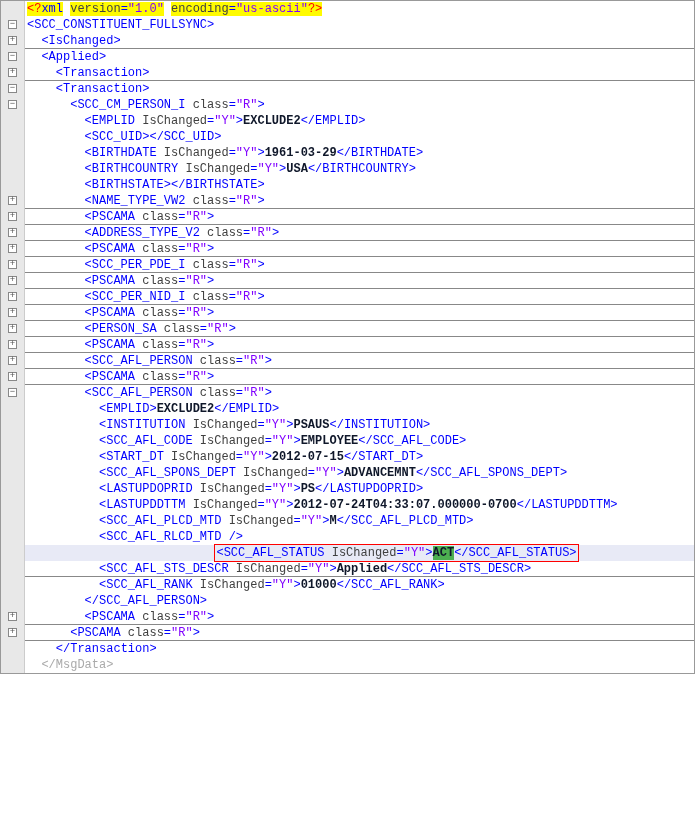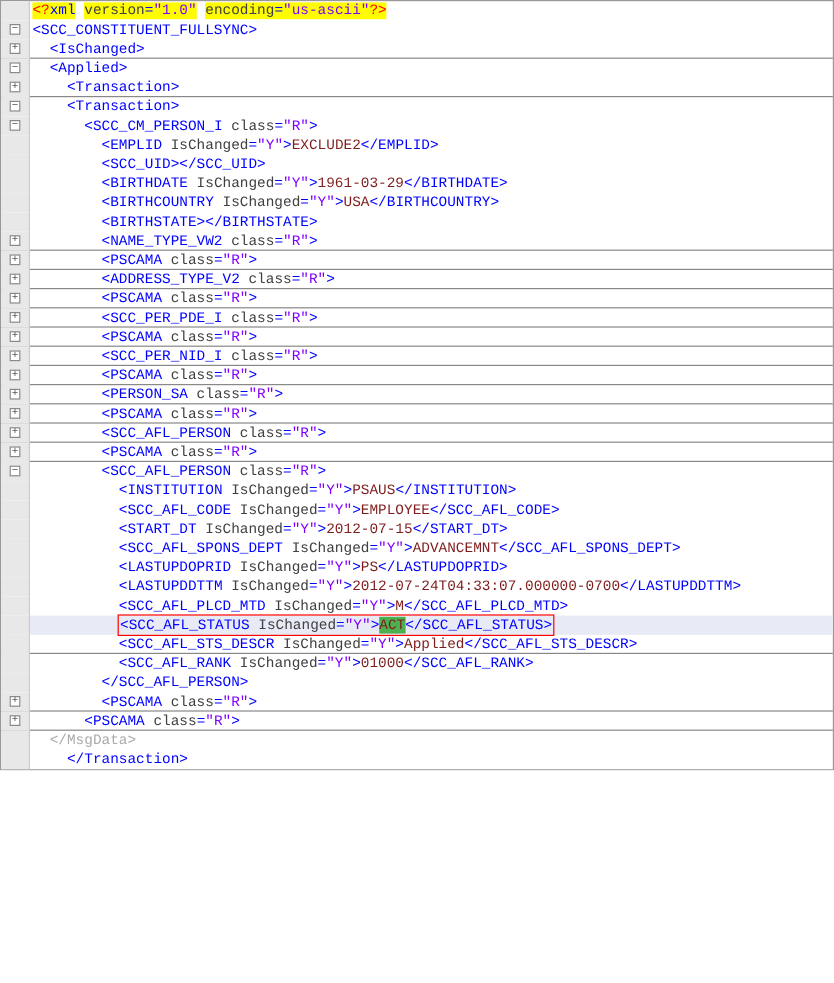--- a/index.html
+++ b/index.html
@@ -38,27 +38,27 @@
     height: 16px;
     white-space: nowrap;
   }
   .code {
     flex: 1;
     padding-left: 2px;
     font-family: 'Courier New', monospace;
   }
   .hl-yellow { background: #fffb00; }
   .hl-green { background: #4caf50; }
-  .highlighted-row .code { background: #e8eaf6; }
+  .highlighted-row .code { background: #e8eaf6; text-align: center; }
   .red-box { border: 1px solid #ff0000; display: inline-block; padding: 0 1px; margin: -1px; }
   .tag-bracket { color: #0000ff; }
   .tag-name { color: #0000ff; }
   .attr-name { color: #404040; }
   .attr-val { color: #8000ff; }
-  .text-content { color: #7f1d1d; font-weight: normal; }
+  .text-content { color: #0f172a; font-weight: bold; }
   .pi { color: #ff0000; }
   .hr-row {
     border-bottom: 1px solid #888;
   }
   .container {
     border: 1px solid #999;
   }
 </style>
 </head>
 <body>
@@ -164,20 +164,24 @@
       <div class="row hr-row">
         <span class="gutter"><span class="fold">+</span></span>
         <span class="code">&nbsp;&nbsp;&nbsp;&nbsp;&nbsp;&nbsp;&nbsp;&nbsp;<span class="tag-bracket">&lt;</span><span class="tag-name">PSCAMA</span> <span class="attr-name">class</span><span class="tag-bracket">=</span><span class="attr-val">"R"</span><span class="tag-bracket">&gt;</span></span>
       </div>
       <div class="row">
         <span class="gutter"><span class="fold">−</span></span>
         <span class="code">&nbsp;&nbsp;&nbsp;&nbsp;&nbsp;&nbsp;&nbsp;&nbsp;<span class="tag-bracket">&lt;</span><span class="tag-name">SCC_AFL_PERSON</span> <span class="attr-name">class</span><span class="tag-bracket">=</span><span class="attr-val">"R"</span><span class="tag-bracket">&gt;</span></span>
       </div>
       <div class="row">
         <span class="gutter"></span>
+        <span class="code">&nbsp;&nbsp;&nbsp;&nbsp;&nbsp;&nbsp;&nbsp;&nbsp;&nbsp;&nbsp;<span class="tag-bracket">&lt;</span><span class="tag-name">EMPLID</span><span class="tag-bracket">&gt;</span><span class="text-content">EXCLUDE2</span><span class="tag-bracket">&lt;/</span><span class="tag-name">EMPLID</span><span class="tag-bracket">&gt;</span></span>
+      </div>
+      <div class="row">
+        <span class="gutter"></span>
         <span class="code">&nbsp;&nbsp;&nbsp;&nbsp;&nbsp;&nbsp;&nbsp;&nbsp;&nbsp;&nbsp;<span class="tag-bracket">&lt;</span><span class="tag-name">INSTITUTION</span> <span class="attr-name">IsChanged</span><span class="tag-bracket">=</span><span class="attr-val">"Y"</span><span class="tag-bracket">&gt;</span><span class="text-content">PSAUS</span><span class="tag-bracket">&lt;/</span><span class="tag-name">INSTITUTION</span><span class="tag-bracket">&gt;</span></span>
       </div>
       <div class="row">
         <span class="gutter"></span>
         <span class="code">&nbsp;&nbsp;&nbsp;&nbsp;&nbsp;&nbsp;&nbsp;&nbsp;&nbsp;&nbsp;<span class="tag-bracket">&lt;</span><span class="tag-name">SCC_AFL_CODE</span> <span class="attr-name">IsChanged</span><span class="tag-bracket">=</span><span class="attr-val">"Y"</span><span class="tag-bracket">&gt;</span><span class="text-content">EMPLOYEE</span><span class="tag-bracket">&lt;/</span><span class="tag-name">SCC_AFL_CODE</span><span class="tag-bracket">&gt;</span></span>
       </div>
       <div class="row">
         <span class="gutter"></span>
         <span class="code">&nbsp;&nbsp;&nbsp;&nbsp;&nbsp;&nbsp;&nbsp;&nbsp;&nbsp;&nbsp;<span class="tag-bracket">&lt;</span><span class="tag-name">START_DT</span> <span class="attr-name">IsChanged</span><span class="tag-bracket">=</span><span class="attr-val">"Y"</span><span class="tag-bracket">&gt;</span><span class="text-content">2012-07-15</span><span class="tag-bracket">&lt;/</span><span class="tag-name">START_DT</span><span class="tag-bracket">&gt;</span></span>
       </div>
@@ -190,20 +194,24 @@
         <span class="code">&nbsp;&nbsp;&nbsp;&nbsp;&nbsp;&nbsp;&nbsp;&nbsp;&nbsp;&nbsp;<span class="tag-bracket">&lt;</span><span class="tag-name">LASTUPDOPRID</span> <span class="attr-name">IsChanged</span><span class="tag-bracket">=</span><span class="attr-val">"Y"</span><span class="tag-bracket">&gt;</span><span class="text-content">PS</span><span class="tag-bracket">&lt;/</span><span class="tag-name">LASTUPDOPRID</span><span class="tag-bracket">&gt;</span></span>
       </div>
       <div class="row">
         <span class="gutter"></span>
         <span class="code">&nbsp;&nbsp;&nbsp;&nbsp;&nbsp;&nbsp;&nbsp;&nbsp;&nbsp;&nbsp;<span class="tag-bracket">&lt;</span><span class="tag-name">LASTUPDDTTM</span> <span class="attr-name">IsChanged</span><span class="tag-bracket">=</span><span class="attr-val">"Y"</span><span class="tag-bracket">&gt;</span><span class="text-content">2012-07-24T04:33:07.000000-0700</span><span class="tag-bracket">&lt;/</span><span class="tag-name">LASTUPDDTTM</span><span class="tag-bracket">&gt;</span></span>
       </div>
       <div class="row">
         <span class="gutter"></span>
         <span class="code">&nbsp;&nbsp;&nbsp;&nbsp;&nbsp;&nbsp;&nbsp;&nbsp;&nbsp;&nbsp;<span class="tag-bracket">&lt;</span><span class="tag-name">SCC_AFL_PLCD_MTD</span> <span class="attr-name">IsChanged</span><span class="tag-bracket">=</span><span class="attr-val">"Y"</span><span class="tag-bracket">&gt;</span><span class="text-content">M</span><span class="tag-bracket">&lt;/</span><span class="tag-name">SCC_AFL_PLCD_MTD</span><span class="tag-bracket">&gt;</span></span>
       </div>
+      <div class="row">
+        <span class="gutter"></span>
+        <span class="code">&nbsp;&nbsp;&nbsp;&nbsp;&nbsp;&nbsp;&nbsp;&nbsp;&nbsp;&nbsp;<span class="tag-bracket">&lt;</span><span class="tag-name">SCC_AFL_RLCD_MTD</span><span class="tag-bracket"> /&gt;</span></span>
+      </div>
       <div class="row highlighted-row">
         <span class="gutter"></span>
         <span class="code">&nbsp;&nbsp;&nbsp;&nbsp;&nbsp;&nbsp;&nbsp;&nbsp;&nbsp;&nbsp;<span class="red-box"><span class="tag-bracket">&lt;</span><span class="tag-name">SCC_AFL_STATUS</span> <span class="attr-name">IsChanged</span><span class="tag-bracket">=</span><span class="attr-val">"Y"</span><span class="tag-bracket">&gt;</span><span class="text-content hl-green">ACT</span><span class="tag-bracket">&lt;/</span><span class="tag-name">SCC_AFL_STATUS</span><span class="tag-bracket">&gt;</span></span></span>
       </div>
       <div class="row hr-row">
         <span class="gutter"></span>
         <span class="code">&nbsp;&nbsp;&nbsp;&nbsp;&nbsp;&nbsp;&nbsp;&nbsp;&nbsp;&nbsp;<span class="tag-bracket">&lt;</span><span class="tag-name">SCC_AFL_STS_DESCR</span> <span class="attr-name">IsChanged</span><span class="tag-bracket">=</span><span class="attr-val">"Y"</span><span class="tag-bracket">&gt;</span><span class="text-content">Applied</span><span class="tag-bracket">&lt;/</span><span class="tag-name">SCC_AFL_STS_DESCR</span><span class="tag-bracket">&gt;</span></span>
       </div>
       <div class="row">
         <span class="gutter"></span>
@@ -216,21 +224,21 @@
       <div class="row hr-row">
         <span class="gutter"><span class="fold">+</span></span>
         <span class="code">&nbsp;&nbsp;&nbsp;&nbsp;&nbsp;&nbsp;&nbsp;&nbsp;<span class="tag-bracket">&lt;</span><span class="tag-name">PSCAMA</span> <span class="attr-name">class</span><span class="tag-bracket">=</span><span class="attr-val">"R"</span><span class="tag-bracket">&gt;</span></span>
       </div>
       <div class="row hr-row">
         <span class="gutter"><span class="fold">+</span></span>
         <span class="code">&nbsp;&nbsp;&nbsp;&nbsp;&nbsp;&nbsp;<span class="tag-bracket">&lt;</span><span class="tag-name">PSCAMA</span> <span class="attr-name">class</span><span class="tag-bracket">=</span><span class="attr-val">"R"</span><span class="tag-bracket">&gt;</span></span>
       </div>
       <div class="row">
         <span class="gutter"></span>
+        <span class="code">&nbsp;&nbsp;&nbsp;&nbsp;<span class="tag-bracket">&lt;/</span><span class="tag-name">Transaction</span><span class="tag-bracket">&gt;</span></span>
+      </div>
+      <div class="row">
+        <span class="gutter"></span>
         <span class="code">&nbsp;&nbsp;<span style="color:#aaa">&lt;/MsgData&gt;</span></span>
       </div>
-      <div class="row">
-        <span class="gutter"></span>
-        <span class="code">&nbsp;&nbsp;&nbsp;&nbsp;<span class="tag-bracket">&lt;/</span><span class="tag-name">Transaction</span><span class="tag-bracket">&gt;</span></span>
-      </div>
     </div>
 
 </div>
 
 </body></html>

